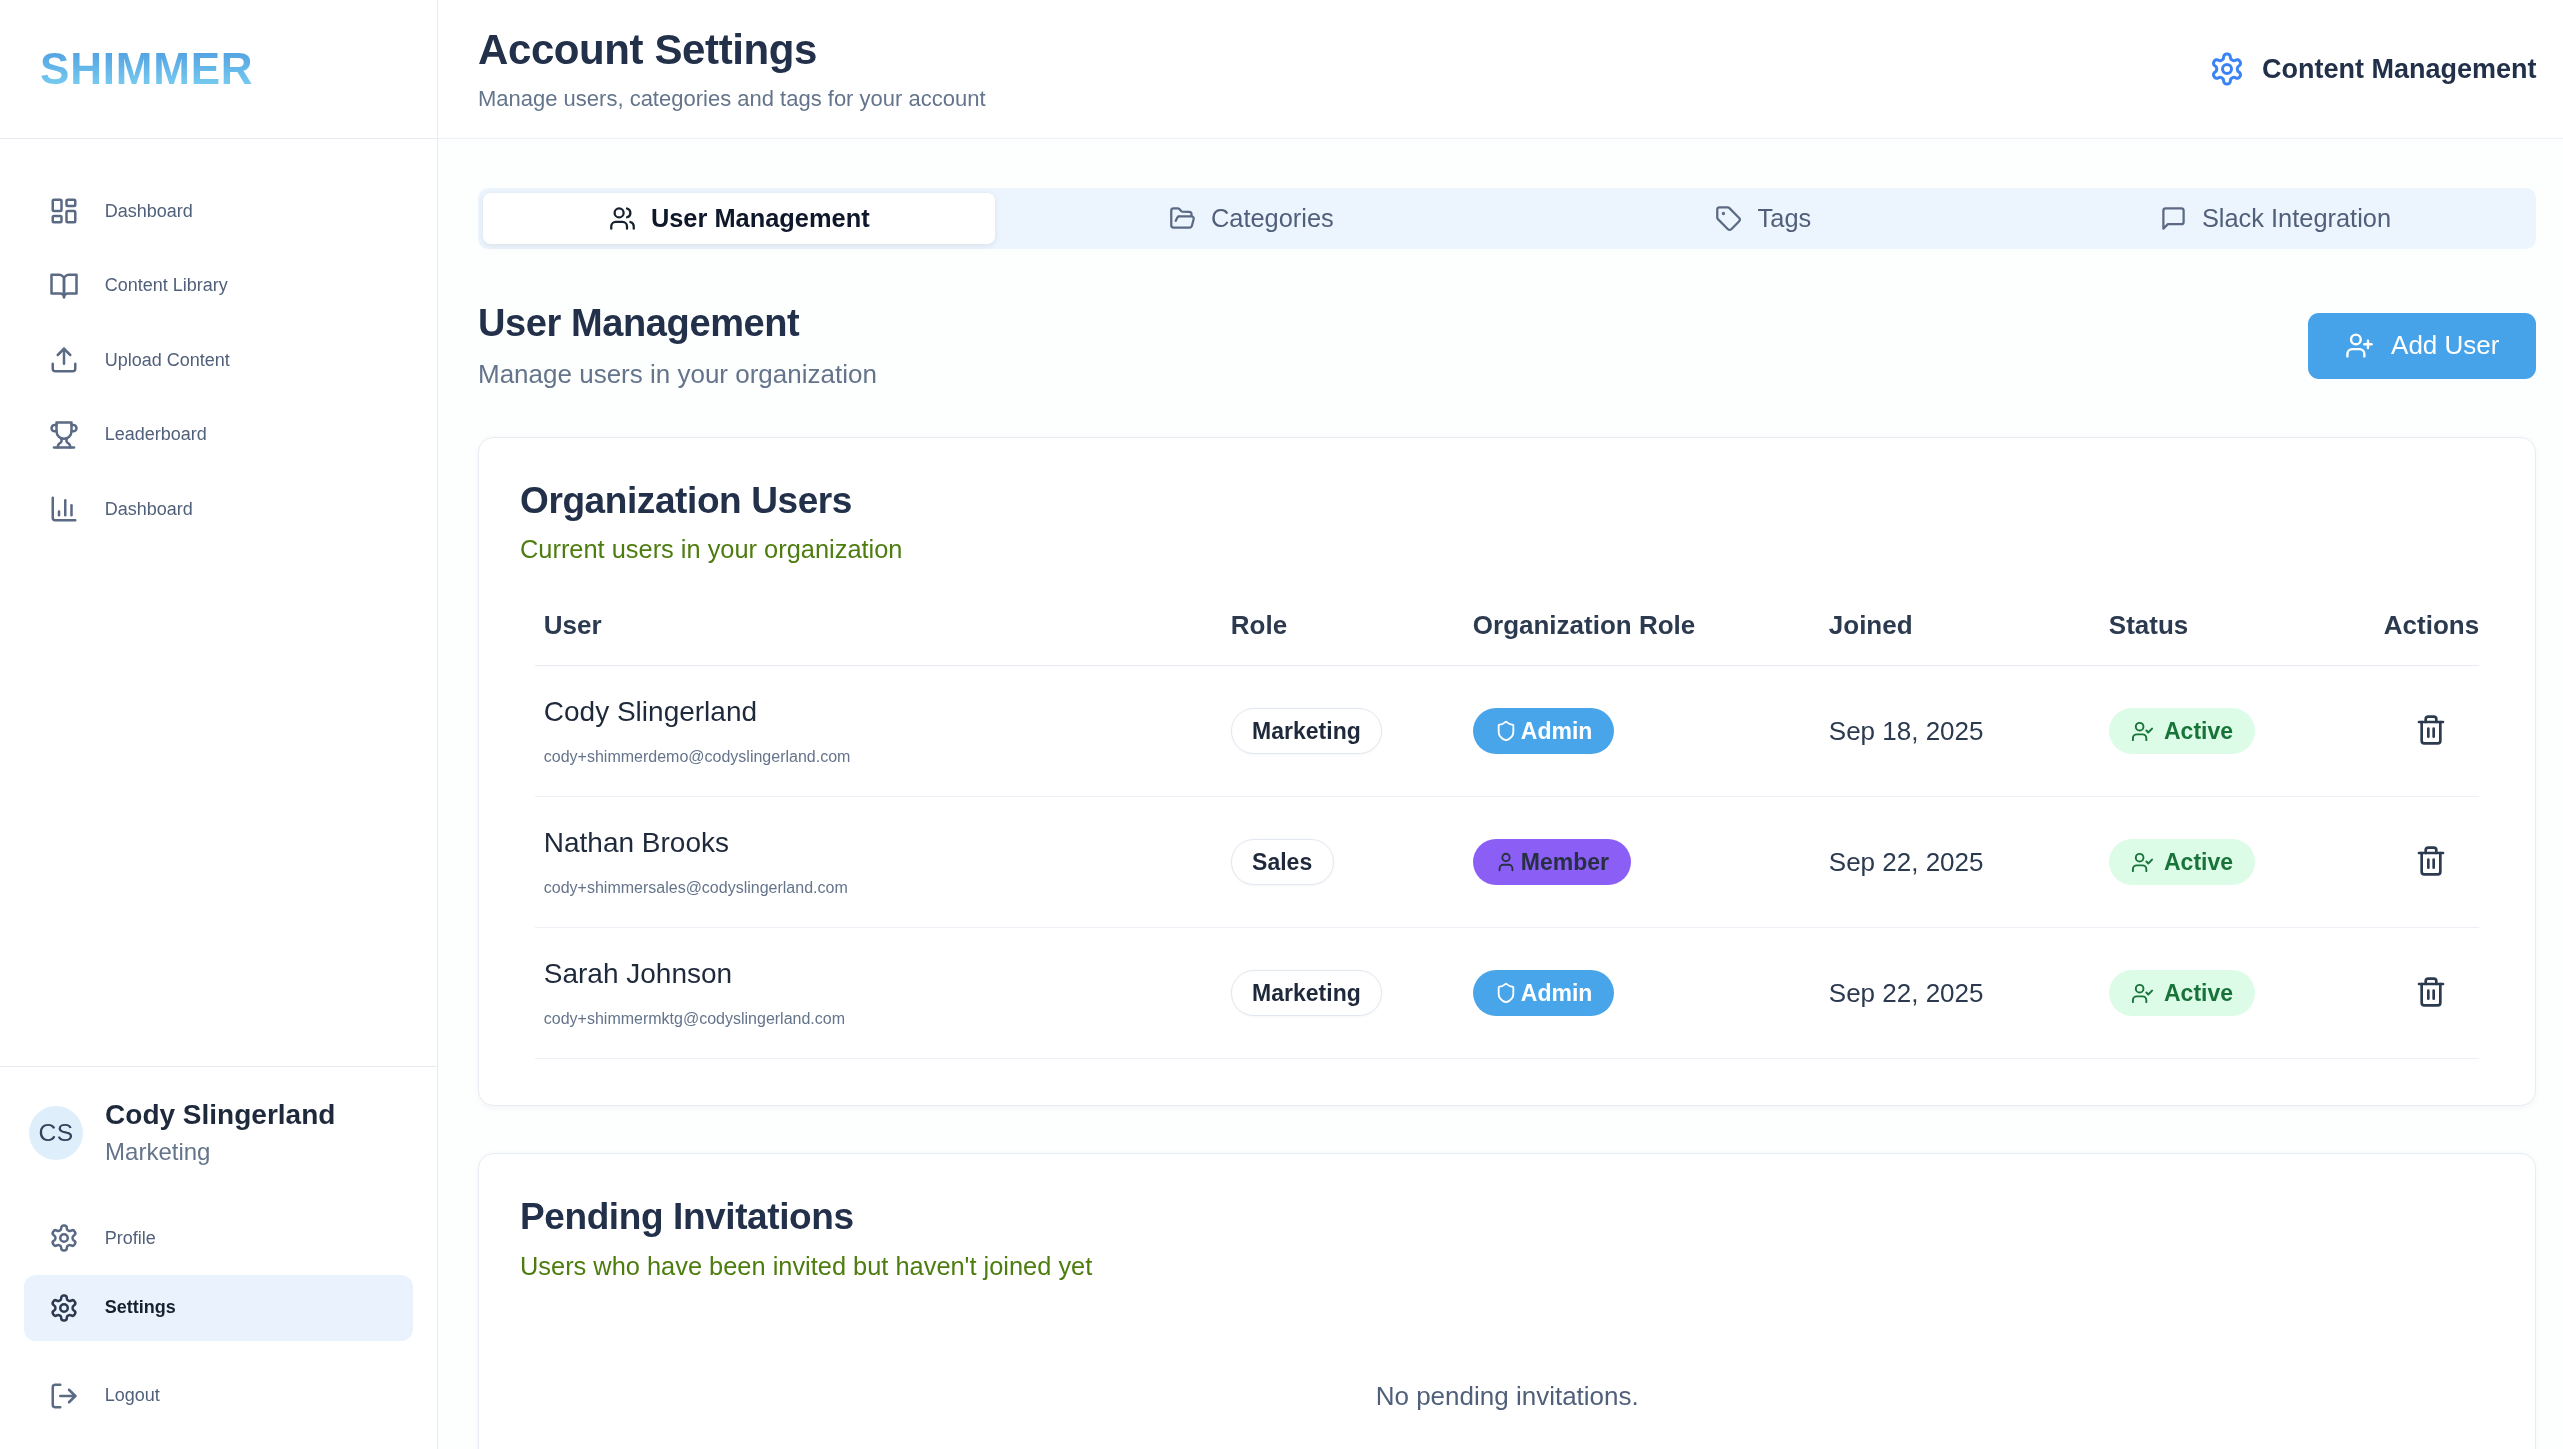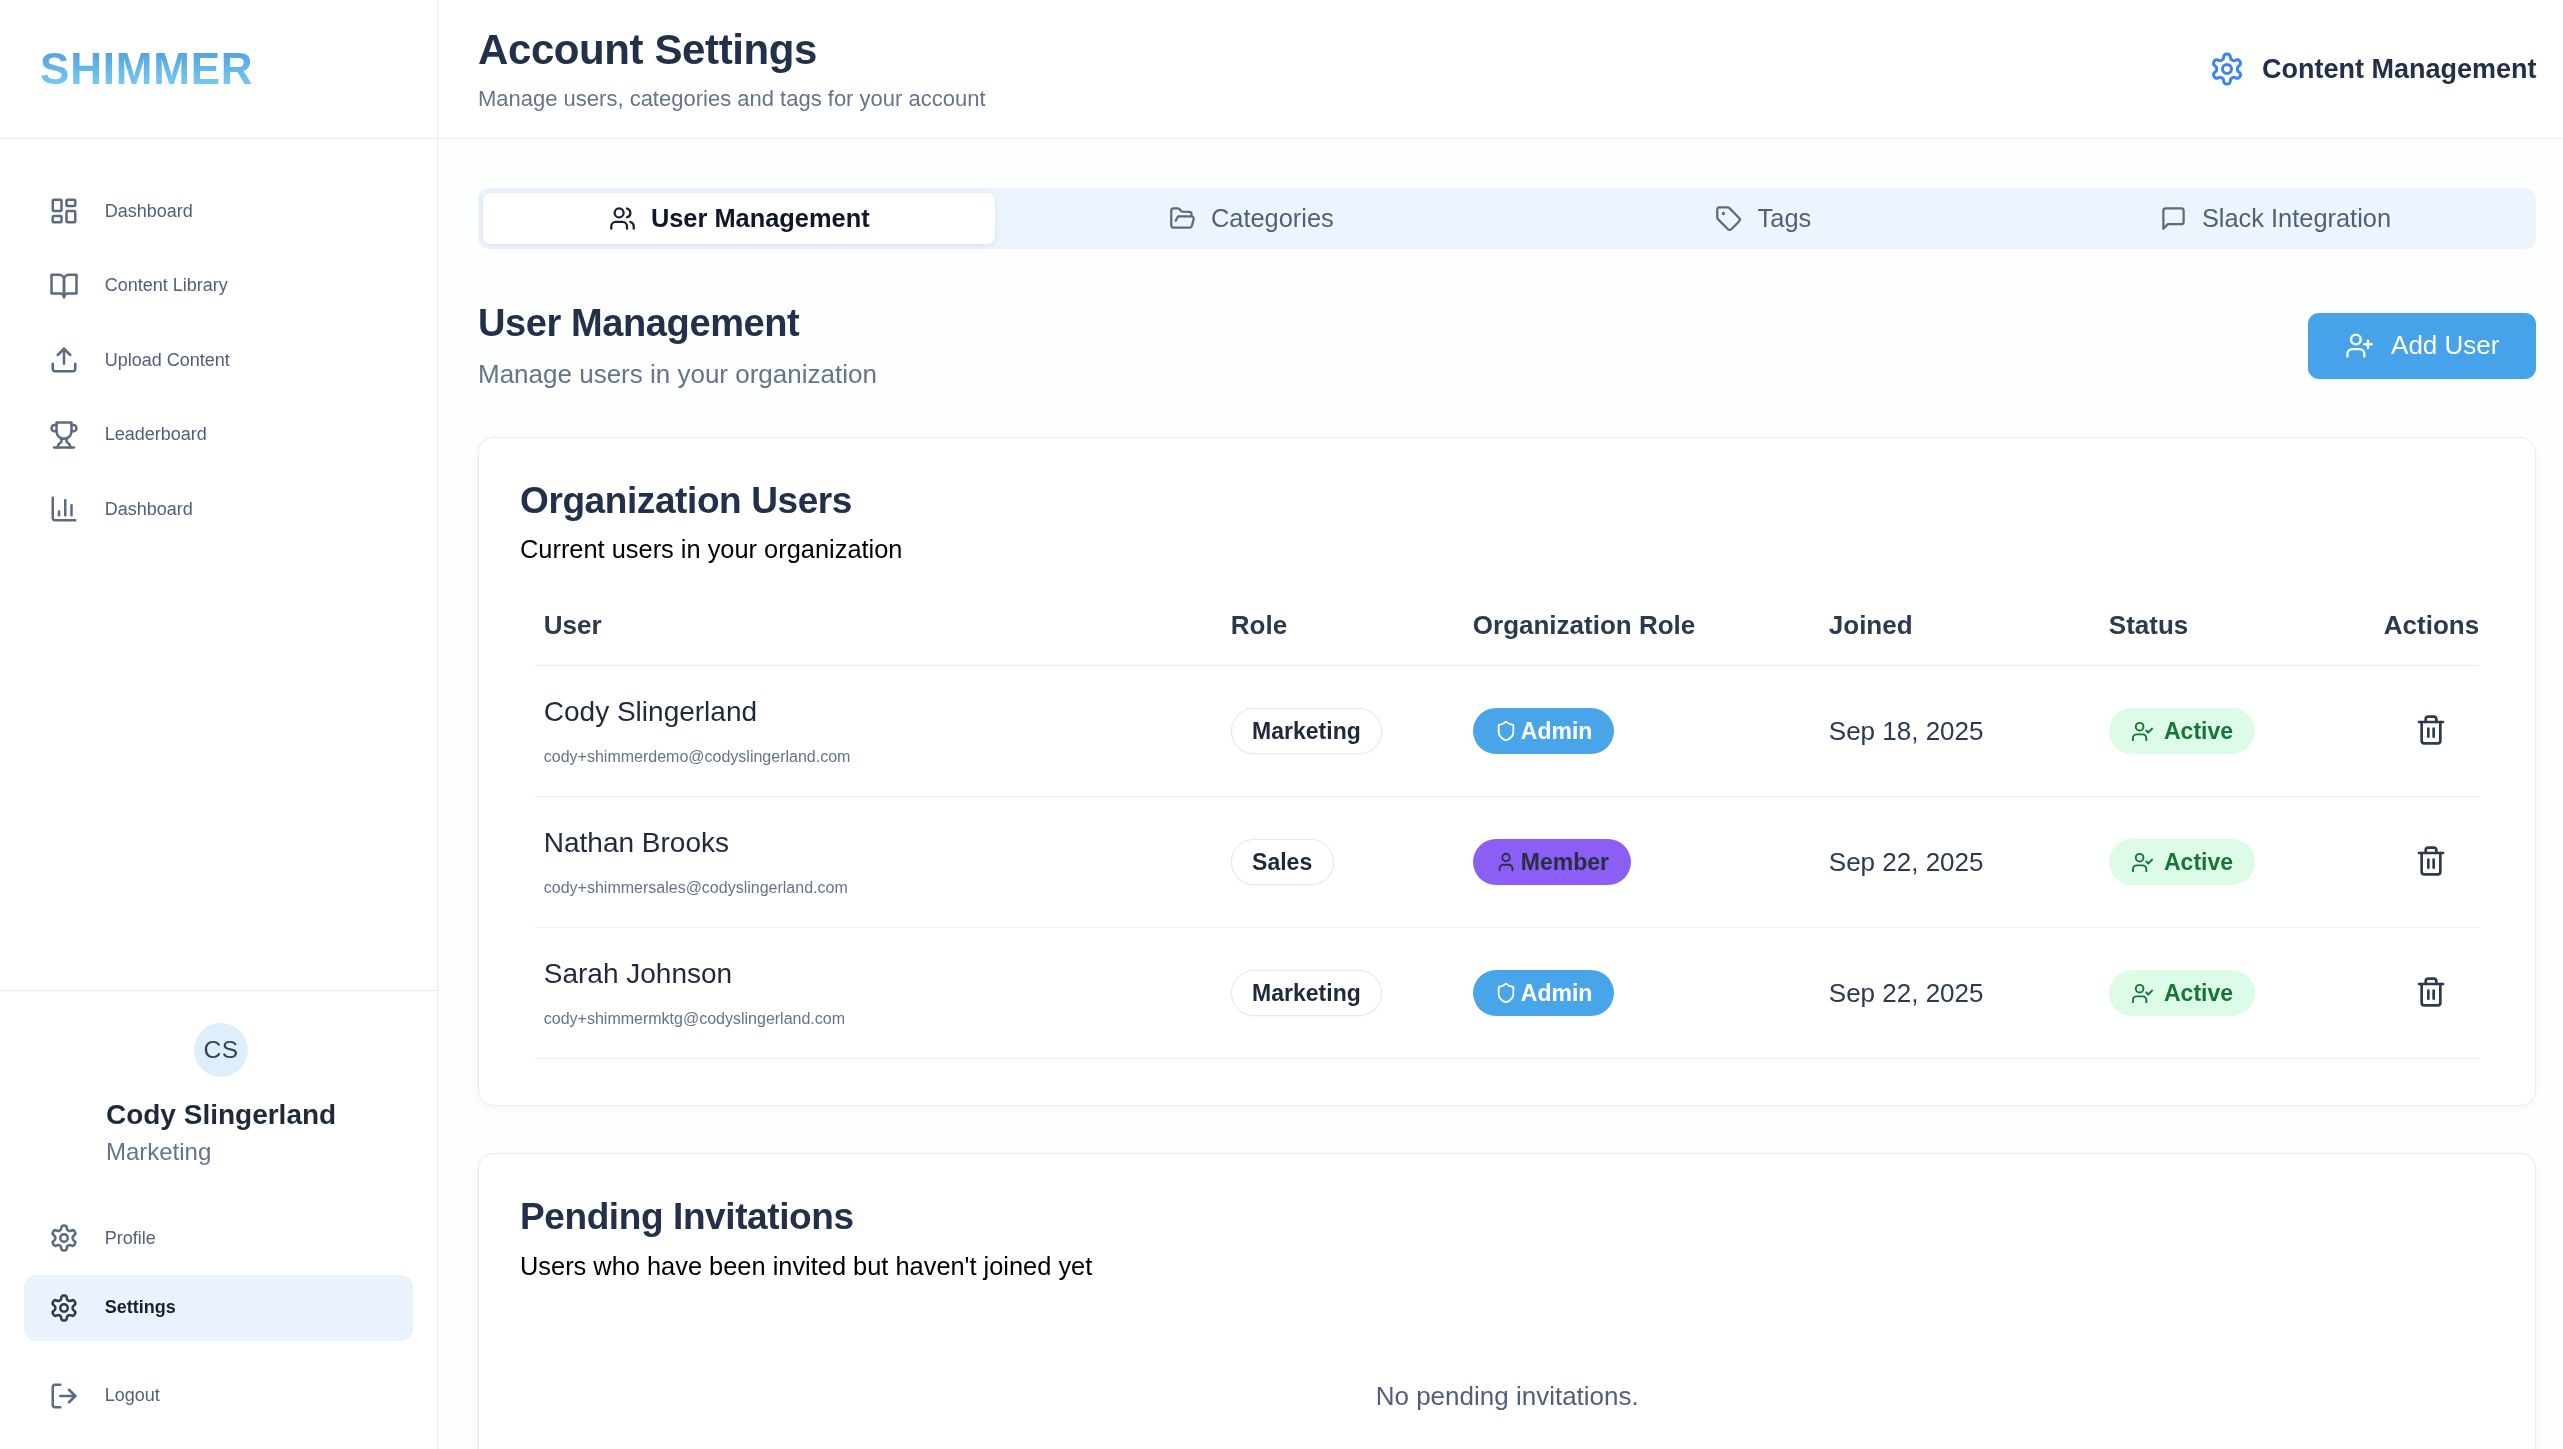--- a/index.html
+++ b/index.html
@@ -32,21 +32,21 @@
     display: flex; align-items: center; gap: 25.4px;
     height: 66px; margin-bottom: 8.5px; padding-left: 25.4px;
     border-radius: 12px; color: #51607a; font-size: 18px;
     cursor: pointer;
   }
   .nav-item svg { width: 30px; height: 30px; flex: 0 0 30px; stroke: #5b6a84; }
   .nav-item.active { background: #eaf3fd; color: #16212f; font-weight: 600; }
   .nav-item.active svg { stroke: #2c3a50; }
 
   .sidebar-footer { border-top: 1.7px solid #e7ebf3; padding: 32px 24px 17px; }
-  .user-card { display: flex; align-items: center; gap: 22px; padding-left: 5.1px; margin-bottom: 39px; flex-direction: column; }
+  .user-card { display: flex; align-items: center; gap: 22px; padding-left: 5.1px; margin-bottom: 39px; }
   .avatar {
     width: 54px; height: 54px; border-radius: 50%;
     background: #dfeefb; color: #33415a;
     display: flex; align-items: center; justify-content: center;
     font-size: 24.6px; font-weight: 500; letter-spacing: 0.4px;
   }
   .user-meta .user-name { font-size: 28px; font-weight: 600; color: #1e293b; }
   .user-meta .user-role { font-size: 24px; color: #64748b; margin-top: 6.8px; }
   .footer-nav .nav-item { margin-bottom: 3.4px; }
   .footer-nav .nav-item.logout { margin-top: 22px; }
@@ -92,21 +92,21 @@
   .btn-primary svg { width: 29px; height: 29px; stroke: #fff; }
 
   
   .card {
     margin-top: 47px; background: #fff;
     border: 1.7px solid #e7ebf3; border-radius: 15.3px;
     box-shadow: 0 1.7px 6.8px rgba(15,23,42,.04);
     padding: 42px 41px 46px;
   }
   .card-title { font-size: 37px; font-weight: 700; color: #22304a; letter-spacing: -0.4px; }
-  .card-subtitle { font-size: 25.4px; color: #000000; margin-top: 13.6px; }
+  .card-subtitle { font-size: 25.4px; color: #4d7c0f; margin-top: 13.6px; }
 
   
   .table { margin: 46px 15.3px 0; }
   .t-head, .t-row {
     display: grid;
     grid-template-columns: 687px 242px 356px 280px 275px 1fr;
     align-items: center;
   }
   .t-head { border-bottom: 1.7px solid #e7ebf3; }
   .t-head > div { font-size: 26px; font-weight: 600; color: #2c3a50; padding: 0 0 24px 8.5px; }

